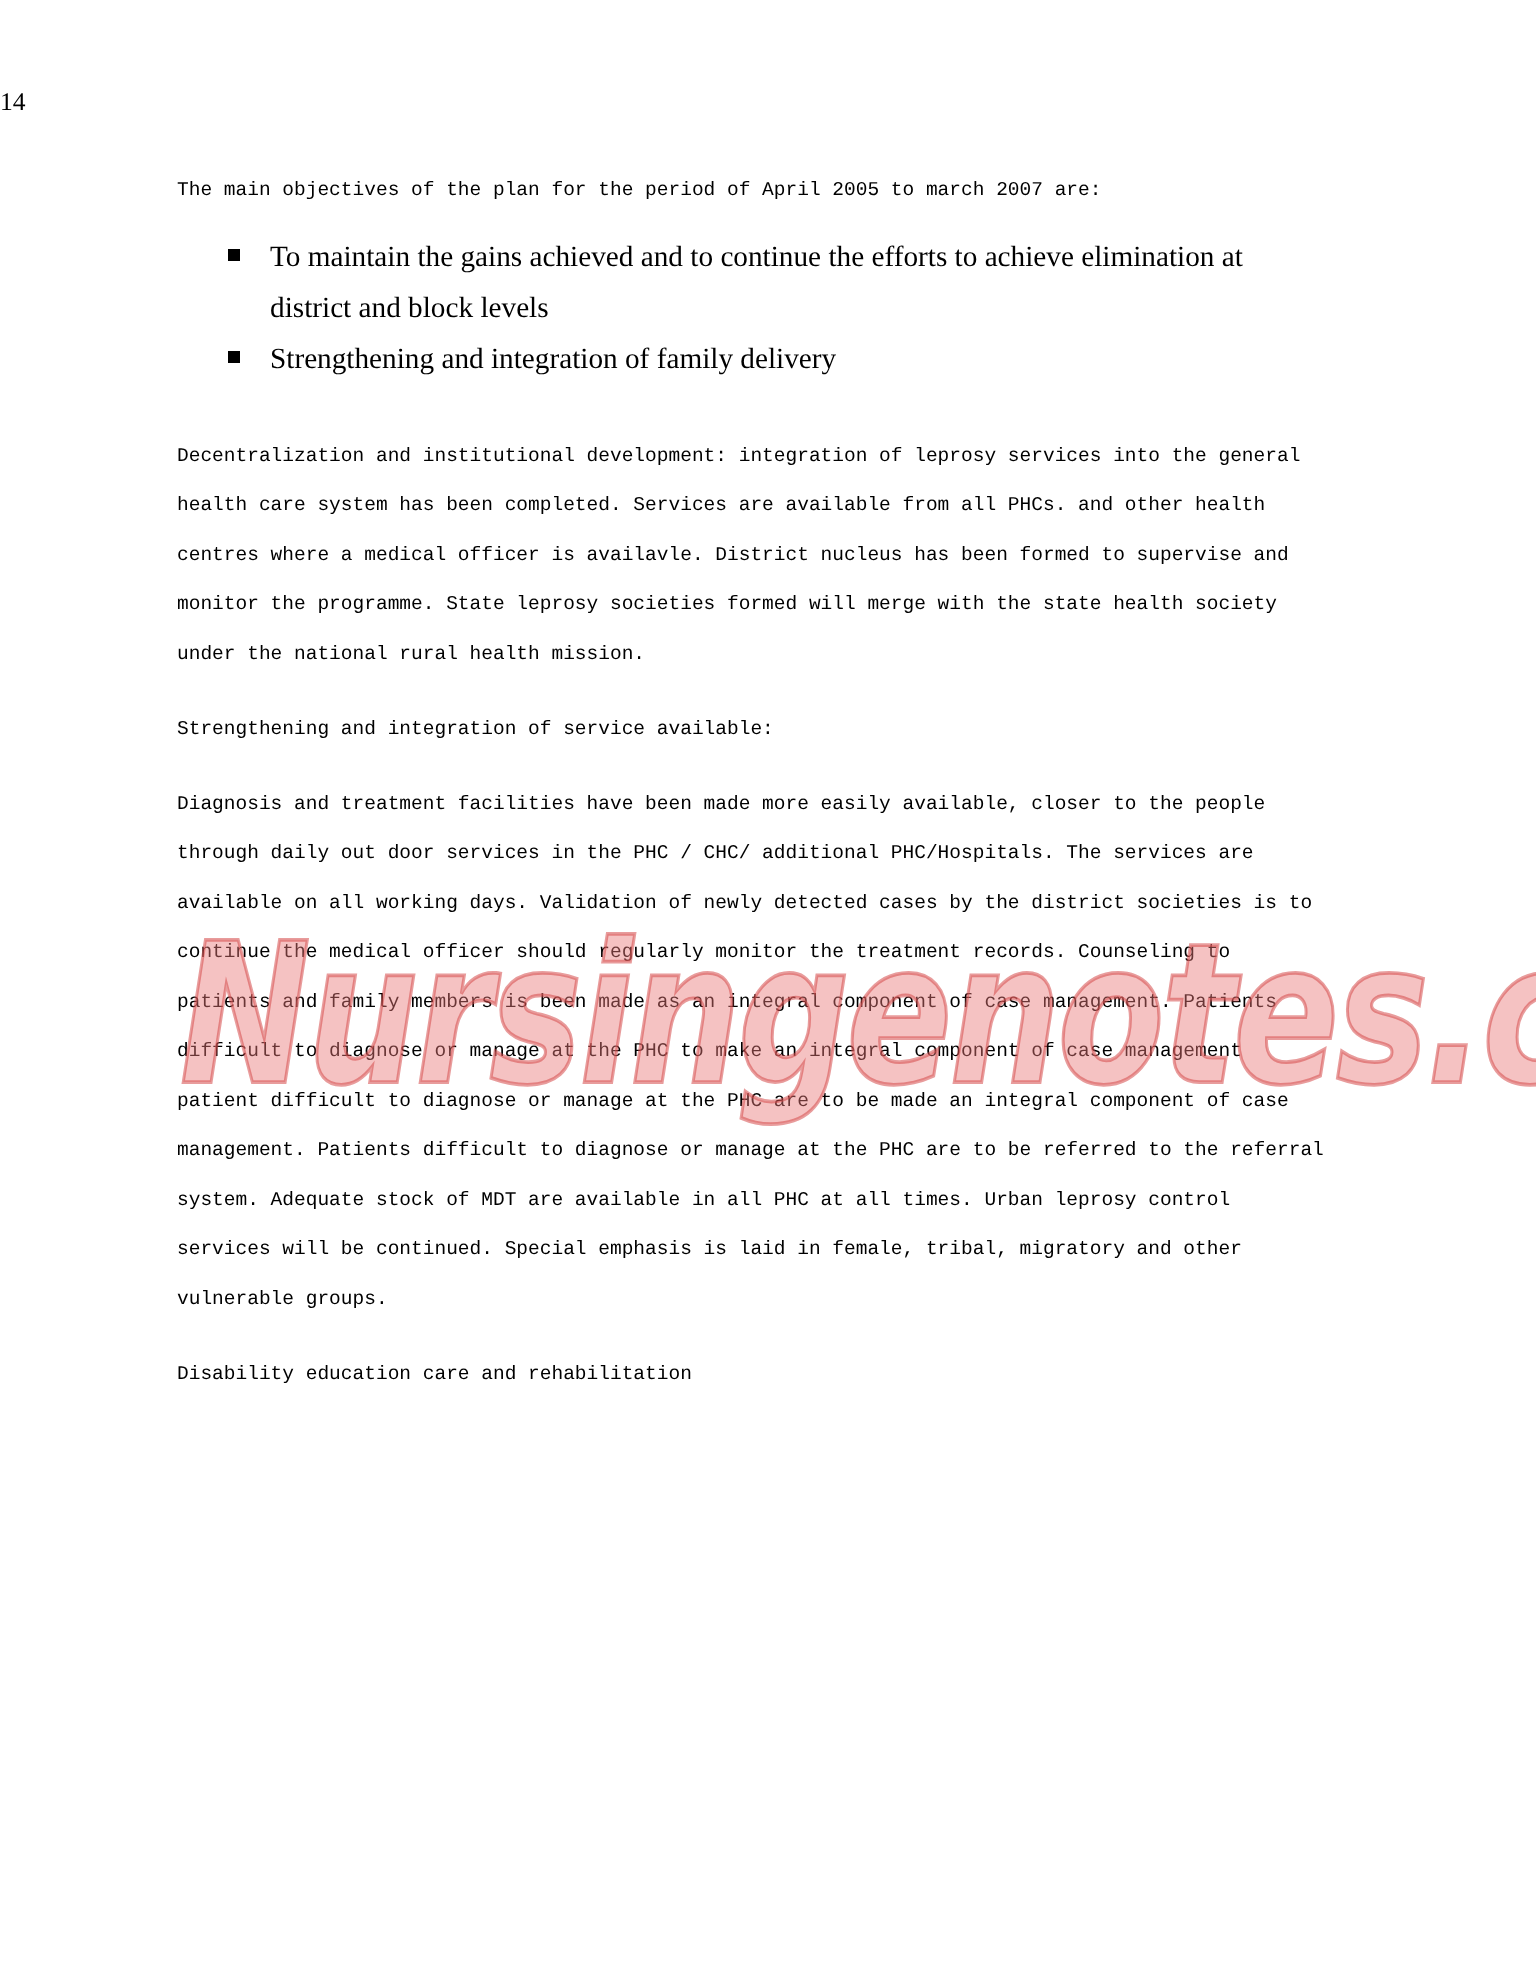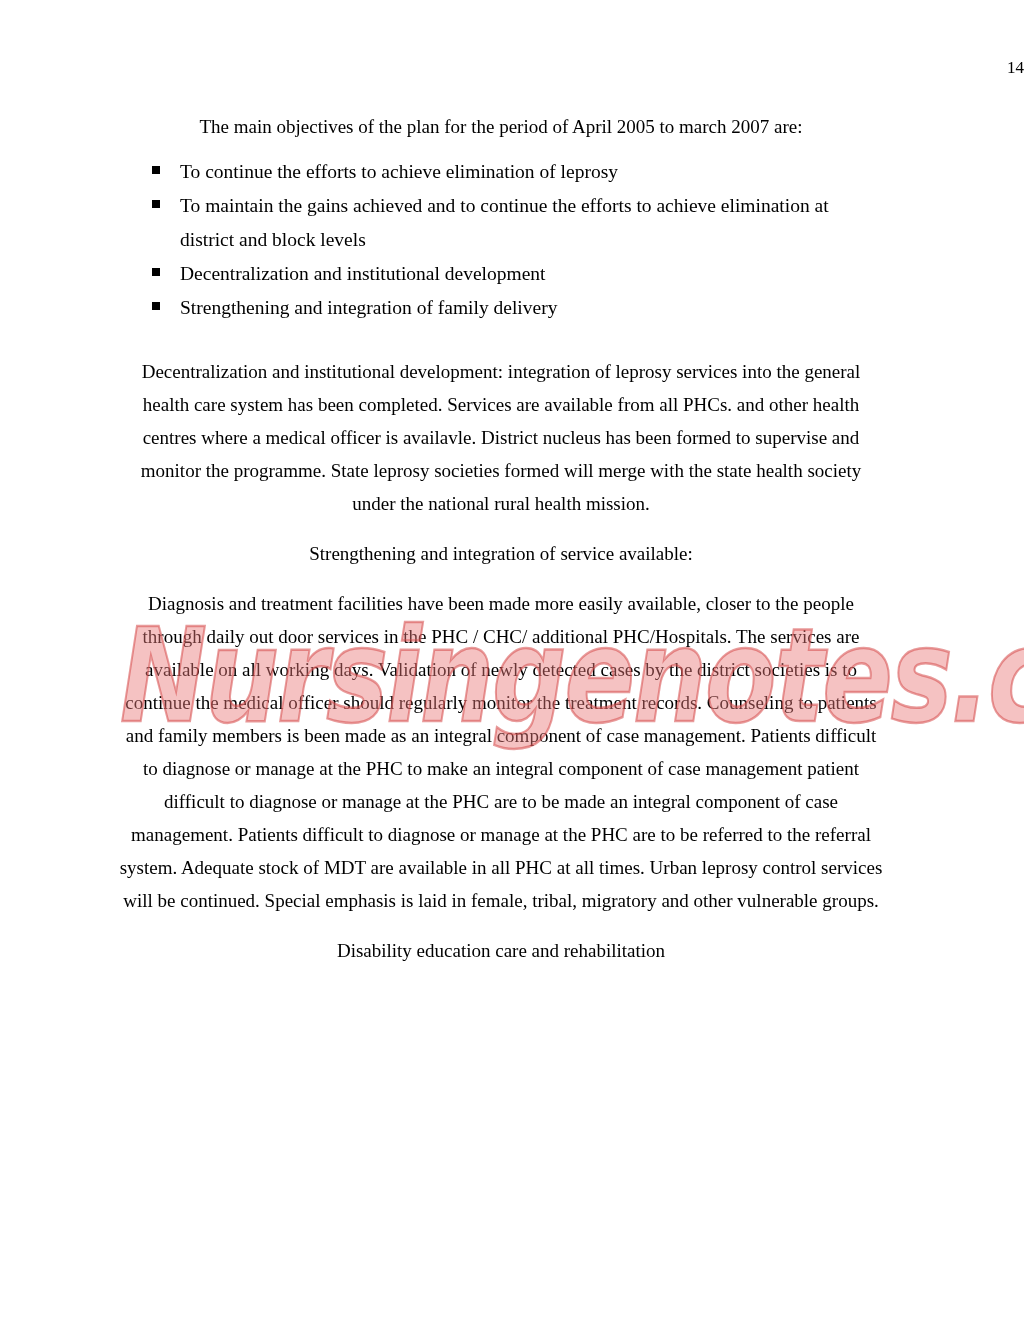--- a/index.html
+++ b/index.html
@@ -14,35 +14,36 @@
     background: #ffffff;
     overflow: hidden;
     font-family: "Liberation Serif", "DejaVu Serif", serif;
     color: #000000;
   }
   .page-number {
     position: absolute;
     top: 58px;
     left: 0;
     width: 1024px;
-    text-align: right;
+    text-align: left;
     font-size: 17px;
     font-family: "Liberation Serif", serif;
   }
   .content {
     position: absolute;
     top: 110px;
     left: 118px;
     width: 766px;
   }
   p.para {
-    font-size: 19px;
+    font-size: 13px;
     line-height: 33px;
     margin: 0 0 17px 0;
-    text-align: center;
+    text-align: left;
+    font-family: Liberation Mono, monospace;
   }
   p.lead {
     margin-bottom: 12px;
   }
   ul.bullets {
     list-style: none;
     margin: 0 0 20px 0;
     padding: 0;
   }
   ul.bullets li {
@@ -92,29 +93,21 @@
 
   <div class="page-number">14</div>
 
   <div class="content">
 
     <p class="para lead">The main objectives of the plan for the period of April 2005 to march 2007 are:</p>
 
     <ul class="bullets">
       <li>
         <span class="marker"></span>
-        <span>To continue the efforts to achieve elimination of leprosy</span>
-      </li>
-      <li>
-        <span class="marker"></span>
         <span>To maintain the gains achieved and to continue the efforts to achieve elimination at district and block levels</span>
-      </li>
-      <li>
-        <span class="marker"></span>
-        <span>Decentralization and institutional development</span>
       </li>
       <li>
         <span class="marker"></span>
         <span>Strengthening and integration of family delivery</span>
       </li>
     </ul>
 
     <div class="block-gap"></div>
 
     <p class="para">Decentralization and institutional development: integration of leprosy services into the general health care system has been completed. Services are available from all PHCs. and other health centres where a medical officer is availavle. District nucleus has been formed to supervise and monitor the programme. State leprosy societies formed will merge with the state health society under the national rural health mission.</p>

